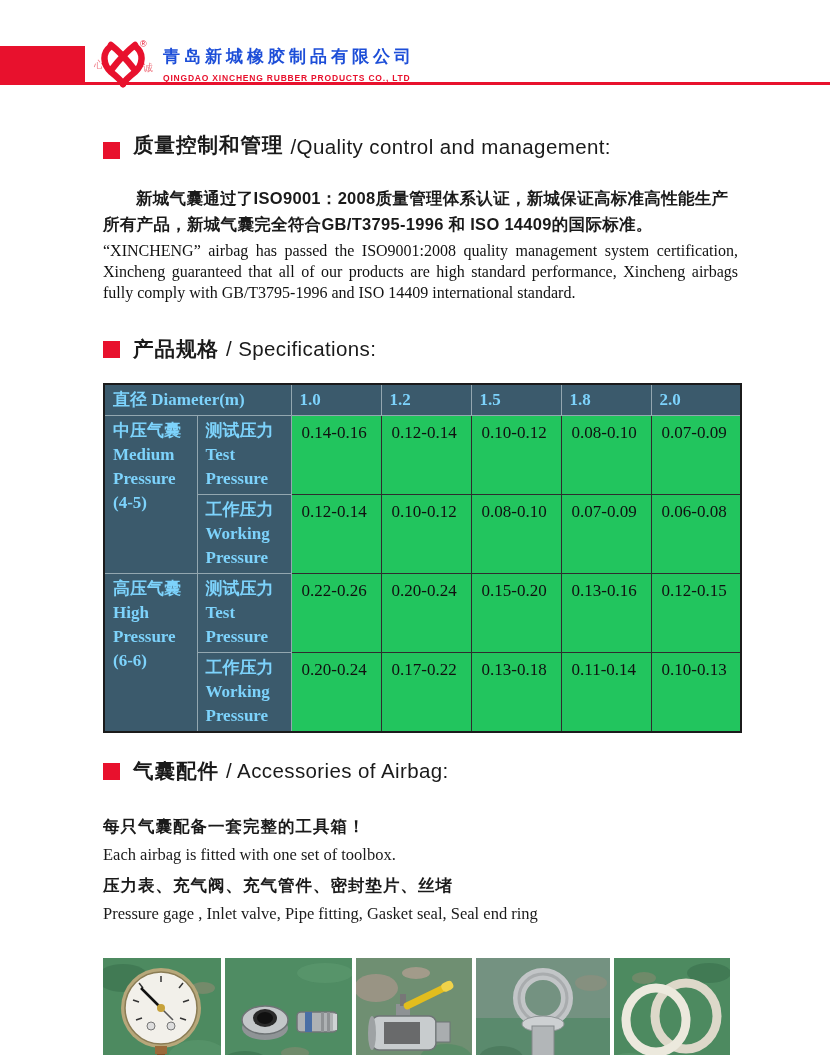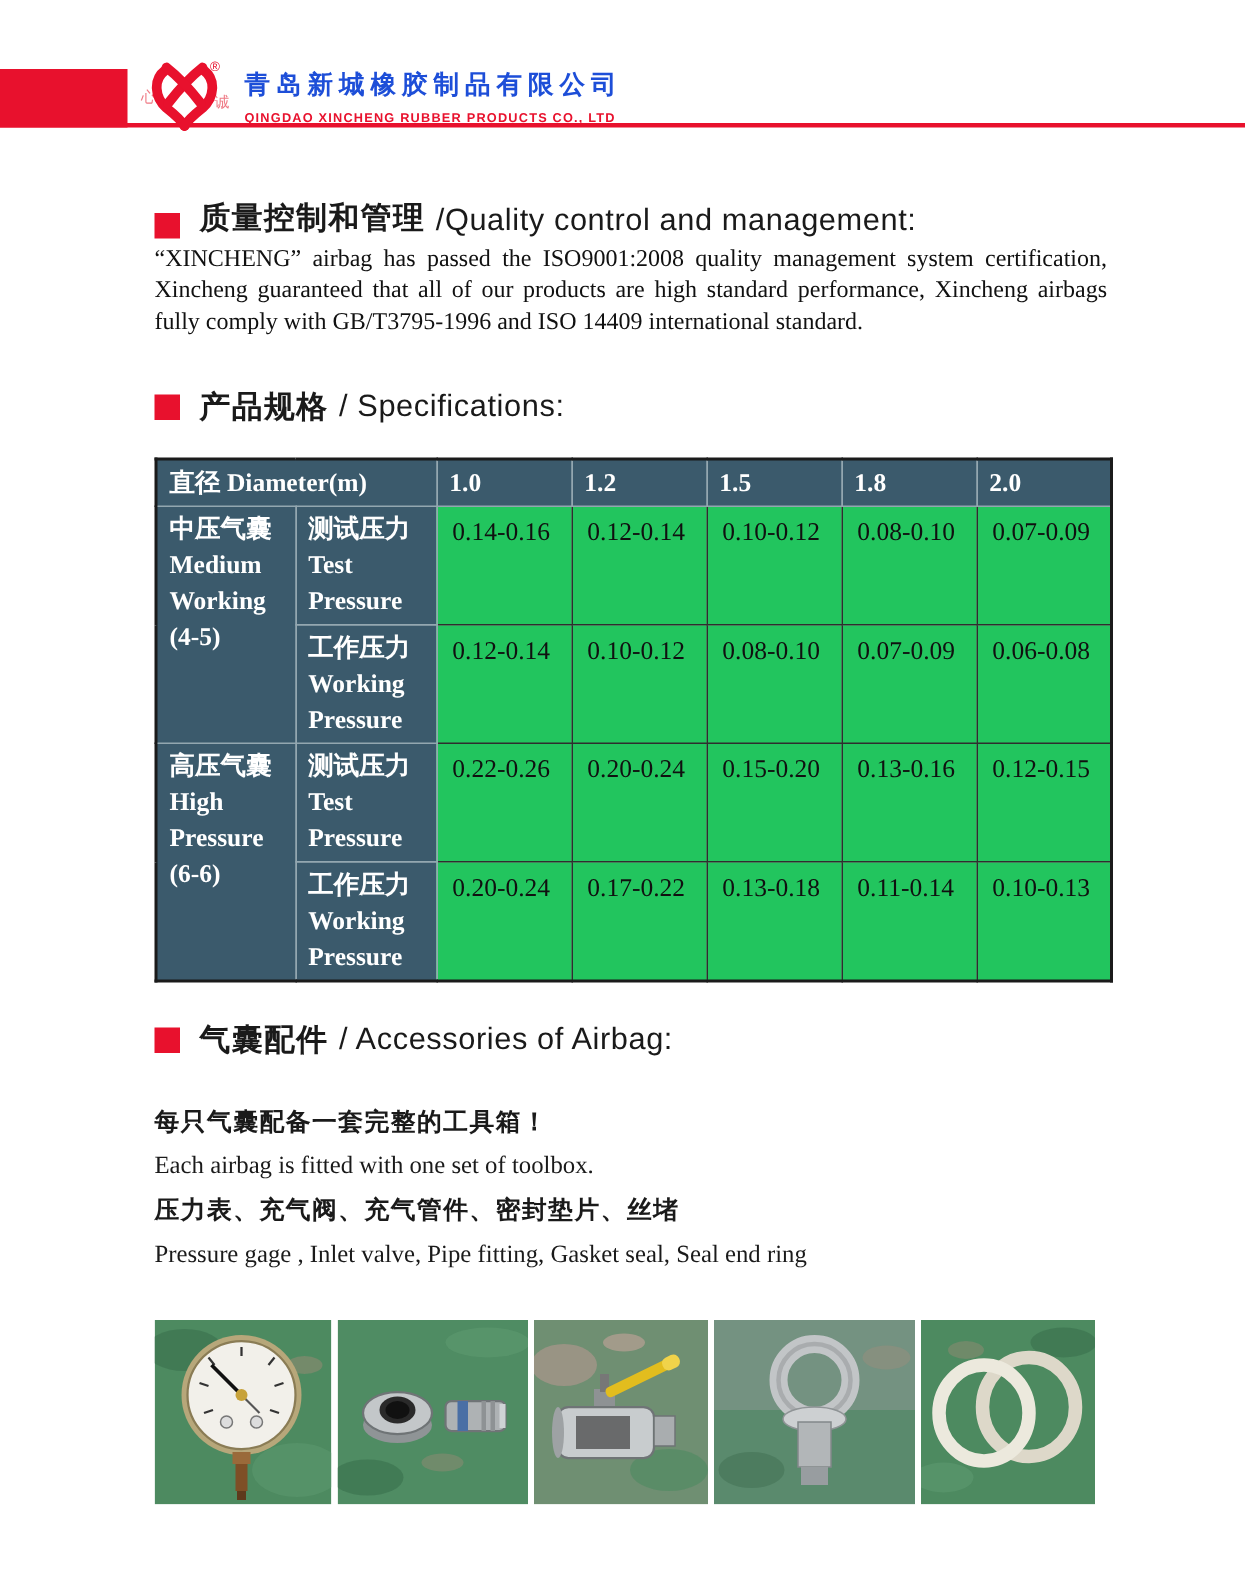--- a/index.html
+++ b/index.html
@@ -37,21 +37,21 @@
     margin-top:3px; font-family:"Liberation Serif","DejaVu Serif",serif;
     font-size:16px; line-height:21px; text-align:justify; color:#111;
   }
   
   .spec-table {
     margin-top:20px; border-collapse:collapse; table-layout:fixed; width:637px;
     border:2px solid #1b1b1b;
   }
   .spec-table td { border:1px solid #2e2e2e; vertical-align:top; }
   .spec-table td.dark {
-    background:#3b5a6c; color:#ffffff; border:1px solid #93a7b0;
+    background:#3b5a6c; color:#7dd3fc; border:1px solid #93a7b0;
     font-family:"Liberation Serif","DejaVu Serif",serif; font-weight:bold;
     font-size:17px; line-height:24px; padding:3px 6px 3px 8px;
   }
   .spec-table td.hdr { padding:3px 6px 3px 8px; height:28px; }
   .spec-table td.val {
     background:#22c55e; color:#101010;
     font-family:"Liberation Serif","DejaVu Serif",serif; font-size:17px;
     padding:7px 4px 4px 10px;
   }
   .cell-line { display:block; }
@@ -92,20 +92,21 @@
   </div>
 
   <div class="content">
 
     <div class="sec-head h1">
       <span class="sq"></span>
       <span class="zh">质量控制和管理</span>
       <span class="en">/Quality control and management:</span>
     </div>
 
+    <p class="para-zh">新城气囊通过了ISO9001：2008质量管理体系认证，新城保证高标准高性能生产所有产品，新城气囊完全符合GB/T3795-1996 和 ISO 14409的国际标准。</p>
     <p class="para-en">“XINCHENG” airbag has passed the ISO9001:2008 quality management system certification, Xincheng guaranteed that all of our products are high standard performance, Xincheng airbags fully comply with GB/T3795-1996 and ISO 14409 international standard.</p>
 
     <div class="sec-head h2">
       <span class="sq"></span>
       <span class="zh">产品规格</span>
       <span class="en">/ Specifications:</span>
     </div>
 
     <table class="spec-table">
       <colgroup>
@@ -122,21 +123,21 @@
         <td class="dark hdr" colspan="2">直径 Diameter(m)</td>
         <td class="dark hdr">1.0</td>
         <td class="dark hdr">1.2</td>
         <td class="dark hdr">1.5</td>
         <td class="dark hdr">1.8</td>
         <td class="dark hdr">2.0</td>
       </tr>
       <tr>
         <td class="dark" rowspan="2">
           <span class="cell-line">中压气囊</span>
-          <span class="cell-line">Medium Working</span>
+          <span class="cell-line">Medium Pressure</span>
           <span class="cell-line">(4-5)</span>
         </td>
         <td class="dark">
           <span class="cell-line">测试压力</span>
           <span class="cell-line">Test Pressure</span>
         </td>
         <td class="val">0.14-0.16</td>
         <td class="val">0.12-0.14</td>
         <td class="val">0.10-0.12</td>
         <td class="val">0.08-0.10</td>

